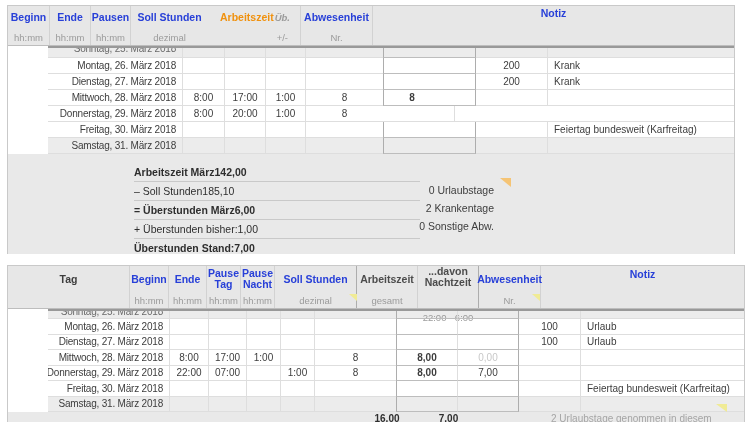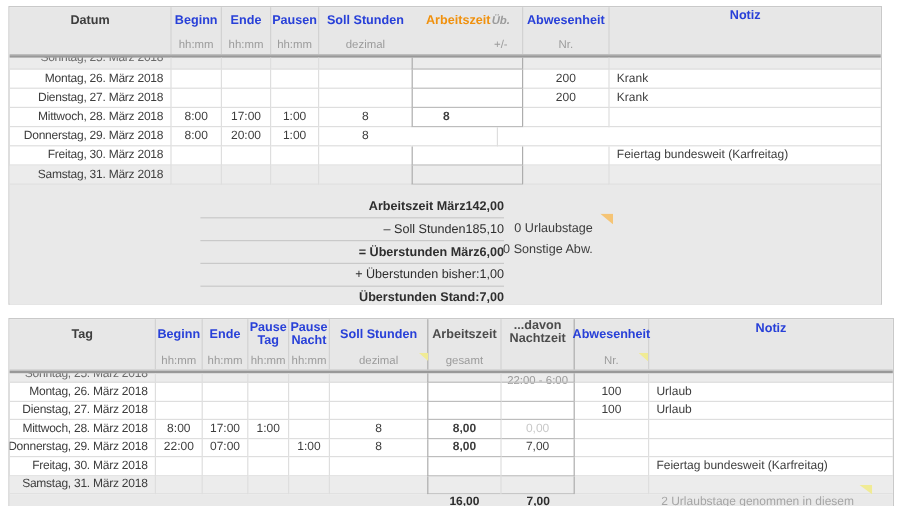--- a/index.html
+++ b/index.html
@@ -21,21 +21,21 @@
   .hs{display:flex;align-items:center;justify-content:center;height:16px;
       font-size:9.5px;color:#9b9b9b;white-space:nowrap;}
   .dark{color:#3d3d3d;}
   .blue{color:#2840d8;}
   .orange{color:#f0910e;}
   .grayh{color:#9b9b9b;font-style:italic;}
   .grayd{color:#4c4c4c;}
   .azh{justify-content:space-between;padding:0 10px 0 12px;box-sizing:border-box;}
   .azs{justify-content:flex-end;padding-right:12px;box-sizing:border-box;}
   
-  .r{display:flex;font-size:10px;color:#3d3d3d;}
+  .r{display:flex;font-size:10px;color:#3d3d3d;margin-left:40px;}
   .t1 .r{height:16px;line-height:15px;}
   .t2 .r{height:15.5px;line-height:15px;}
   .c{box-sizing:border-box;display:flex;align-items:center;justify-content:center;
      border-right:1px solid #dedede;border-bottom:1px solid #dedede;overflow:hidden;height:100%;}
   .c:last-child{border-right:none;}
   .date{justify-content:flex-end;padding-right:6px;letter-spacing:-0.2px;white-space:nowrap;}
   .ntz{justify-content:flex-start;padding-left:6px;white-space:nowrap;text-align:center;}
   .wk{background:#ececec;}
   .clip{background:#ececec;border-top:2px solid #999;box-sizing:border-box;}
   .t1 .clip{height:12px;}
@@ -54,43 +54,39 @@
   .azu{flex:1;text-align:right;padding-right:5px;color:#909090;font-style:italic;font-size:10px;}
   
   .v-tag{width:122px;}.v-beginn{width:39px;}.v-ende{width:38px;}.v-pt{width:34px;}.v-pn{width:34px;}
   .v-soll{width:81px;border-right:none !important;}
   .v-az{width:62px;border-left:1px solid #adadad;border-bottom-color:#bdbdbd;}
   .v-nz{width:61px;border-right:1px solid #adadad;border-bottom-color:#bdbdbd;gap:24px;}
   .v-abw{width:62px;}.v-notiz{flex:1;}
   
   .summary{position:relative;height:100px;background:#e9e9e9;}
   .sumcol{position:absolute;left:126px;top:9px;width:286px;}
-  .srow{display:flex;justify-content:flex-end;height:18px;line-height:18px;font-size:10.5px;color:#2e2e2e;margin-left:33px;}
+  .srow{display:flex;justify-content:flex-start;height:18px;line-height:18px;font-size:10.5px;color:#2e2e2e;}
   .srow:not(:last-child){border-bottom:1px solid #c9c9c9;}
   .counters{position:absolute;left:376px;top:27px;width:110px;text-align:right;font-size:10.5px;color:#3d3d3d;}
   .counters div{height:18px;line-height:18px;}
   
   .foot{position:relative;height:14px;background:#e9e9e9;font-size:10px;color:#2e2e2e;}
   .ftot{position:absolute;top:0;height:14px;line-height:13px;text-align:center;font-weight:bold;}
   .fnote{position:absolute;left:543px;top:0;height:14px;line-height:13px;color:#a5a5a5;}
   
   .tri{position:absolute;clip-path:polygon(0 0,100% 0,100% 100%);}
   .tri-orange{width:11px;height:9px;background:#f5c475;}
   .tri-yellow{width:8px;height:7px;background:#f0eb95;}
 </style>
 </head>
 <body>
 
 <div class="t t1">
 
   <div class="hdr hdr1">
-    <div class="hc w-datum">
-        <div class="hl dark">Datum</div>
-        <div class="hs"></div>
-      </div>
     <div class="hc w-beginn">
         <div class="hl blue">Beginn</div>
         <div class="hs">hh:mm</div>
       </div>
     <div class="hc w-ende">
         <div class="hl blue">Ende</div>
         <div class="hs">hh:mm</div>
       </div>
     <div class="hc w-pausen">
         <div class="hl blue">Pausen</div>
@@ -225,20 +221,21 @@
           <span>+ Überstunden bisher:</span>
           <span>1,00</span>
         </div>
       <div class="srow">
           <span class="b">Überstunden Stand:</span>
           <span class="b">7,00</span>
         </div>
     </div>
     <div class="counters">
       <div>0 Urlaubstage</div>
+      <div>2 Krankentage</div>
       <div>0 Sonstige Abw.</div>
     </div>
     <span class="tri tri-orange" style="left:492px;top:24px;"></span>
   </div>
 </div>
 
 <div class="t t2">
 
   <div class="hdr hdr2">
     <div class="hc v-tag">

